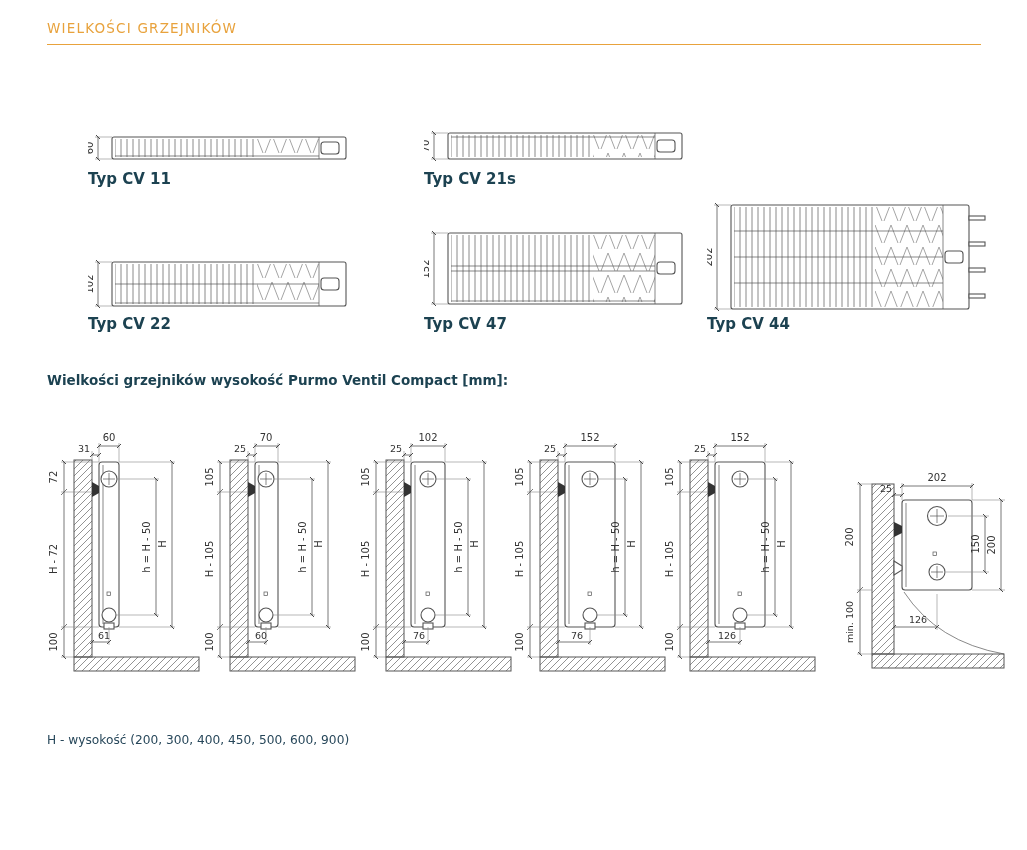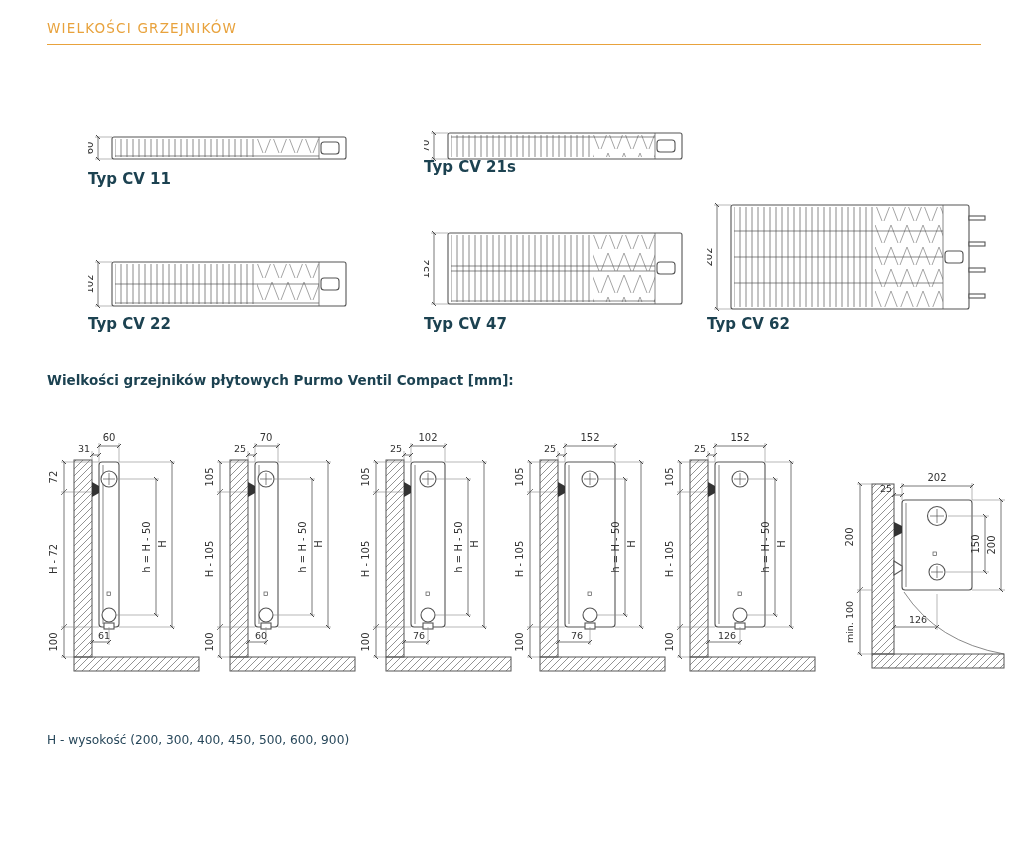--- a/index.html
+++ b/index.html
@@ -66,21 +66,21 @@
       <line x1="24" y1="30" x2="7" y2="30" class="ext"></line>
     <line x1="10" y1="4" x2="10" y2="30" class="dim" marker-start="url(#tk)" marker-end="url(#tk)"></line>
     <text x="5" y="17" transform="rotate(-90 5 17)" text-anchor="middle" class="dt">70</text>
     <rect x="24" y="4" width="234" height="26" rx="2" class="lnf"></rect>
     <rect x="27" y="6" width="142" height="22" class="ff"></rect>
     <rect x="169" y="6" width="62" height="22" class="cf"></rect>
     <line x1="231" y1="4" x2="231" y2="30" class="lnt"></line>
     <rect x="233" y="11" width="18" height="12" rx="3" class="lnf"></rect>
     <line x1="27" y1="8" x2="231" y2="8" class="lnt"></line>
   </svg>
-  <div class="abs typ-label" style="left:424px;top:158px">Typ CV 21s</div>
+  <div class="abs typ-label" style="left:424px;top:170px">Typ CV 21s</div>
 
   <svg class="abs" style="left:88px;top:258px" width="270" height="62" viewBox="0 0 270 62">
     <line x1="24" y1="4" x2="7" y2="4" class="ext"></line>
       <line x1="24" y1="48" x2="7" y2="48" class="ext"></line>
     <line x1="10" y1="4" x2="10" y2="48" class="dim" marker-start="url(#tk)" marker-end="url(#tk)"></line>
     <text x="5" y="26" transform="rotate(-90 5 26)" text-anchor="middle" class="dt">102</text>
     <rect x="24" y="4" width="234" height="44" rx="2" class="lnf"></rect>
     <rect x="27" y="6" width="142" height="40" class="ff"></rect>
     <rect x="169" y="6" width="62" height="40" class="cf"></rect>
     <line x1="27" y1="26" x2="231" y2="26" class="lnt"></line>
@@ -117,23 +117,23 @@
     <line x1="27" y1="30" x2="236" y2="30" class="lnt"></line>
     <line x1="27" y1="56" x2="236" y2="56" class="lnt"></line>
     <line x1="27" y1="82" x2="236" y2="82" class="lnt"></line>
     <line x1="236" y1="4" x2="236" y2="108" class="lnt"></line>
     <rect x="238" y="50" width="18" height="12" rx="3" class="lnf"></rect>
     <rect x="262" y="15" width="16" height="4" class="lnf"></rect>
     <rect x="262" y="41" width="16" height="4" class="lnf"></rect>
     <rect x="262" y="67" width="16" height="4" class="lnf"></rect>
     <rect x="262" y="93" width="16" height="4" class="lnf"></rect>
   </svg>
-  <div class="abs typ-label" style="left:707px;top:315px">Typ CV 62</div>
-
-  <div class="abs" id="section-heading">Wielkości grzejników płytowych Purmo Ventil Compact [mm]:</div>
+  <div class="abs typ-label" style="left:707px;top:315px">Typ CV 44</div>
+
+  <div class="abs" id="section-heading">Wielkości grzejników wysokość Purmo Ventil Compact [mm]:</div>
 
   <svg class="abs" style="left:44px;top:422px" width="160" height="265" viewBox="0 0 160 265">
     <rect x="30" y="38" width="18" height="197" class="hf"></rect>
     <rect x="30" y="235" width="125" height="14" class="hf"></rect>
     <rect x="55" y="40" width="20" height="165" rx="3" class="lnf"></rect>
     <line x1="59" y1="43" x2="59" y2="202" class="lnt"></line>
     <path d="M48 60 L55 64 L55 71 L48 75 Z" fill="#333"></path>
     <circle cx="65" cy="57" r="8" class="lnf"></circle>
     <line x1="59" y1="57" x2="71" y2="57" class="lnt"></line>
       <line x1="65" y1="51" x2="65" y2="63" class="lnt"></line>

